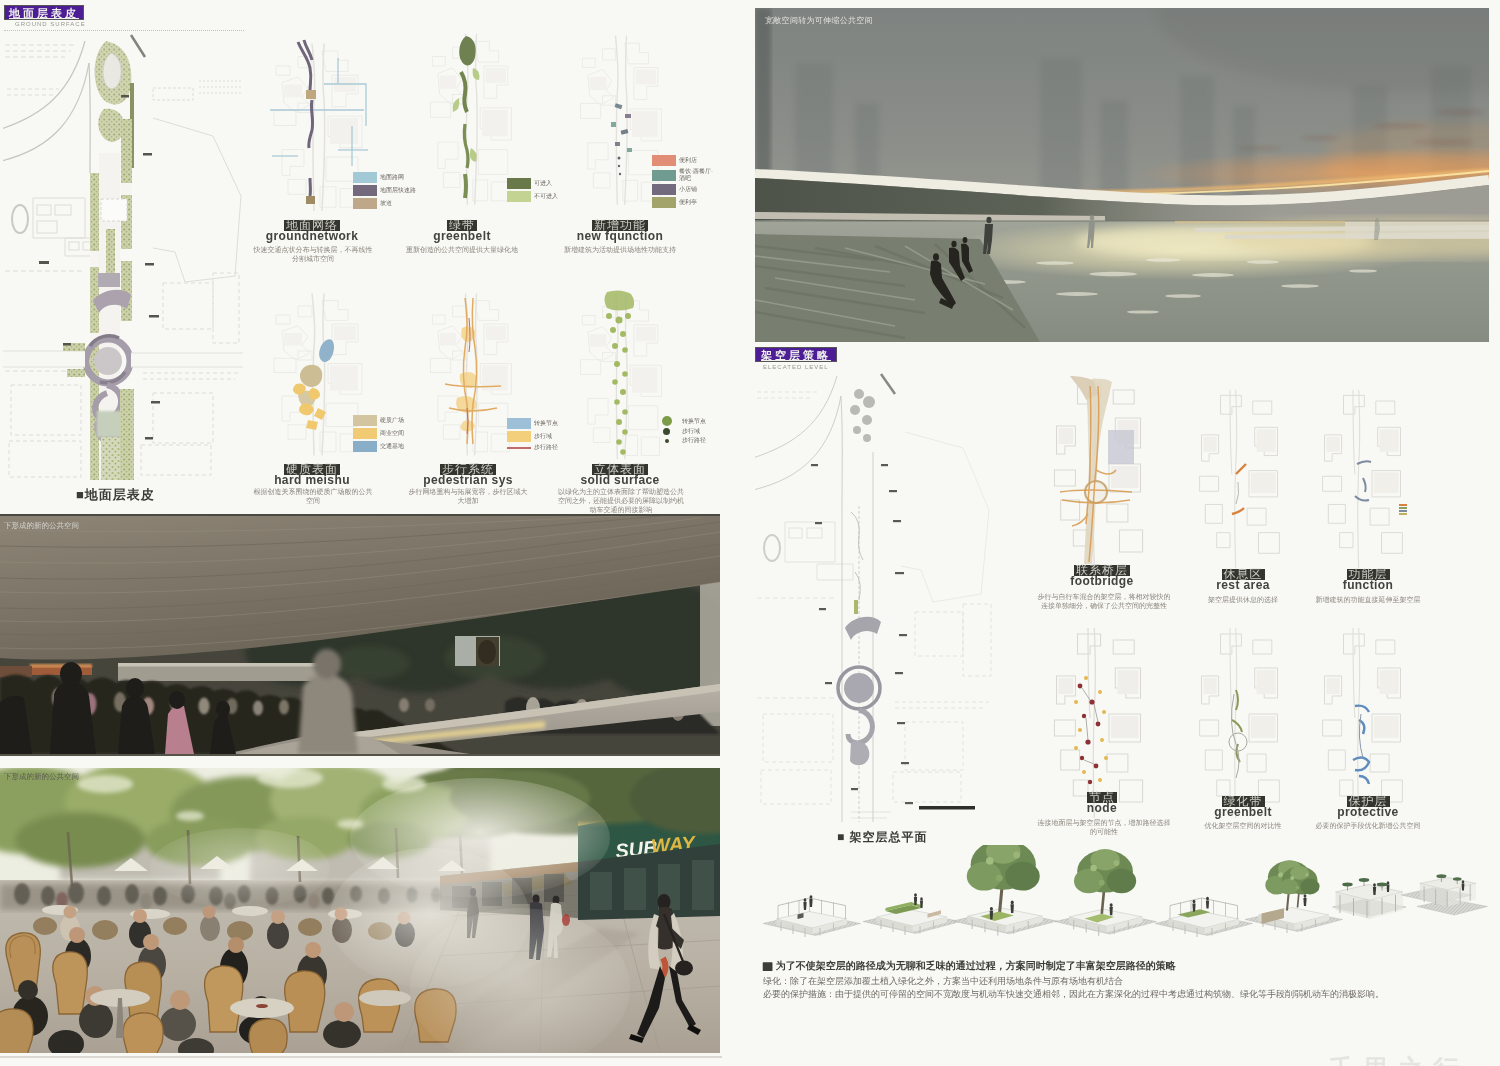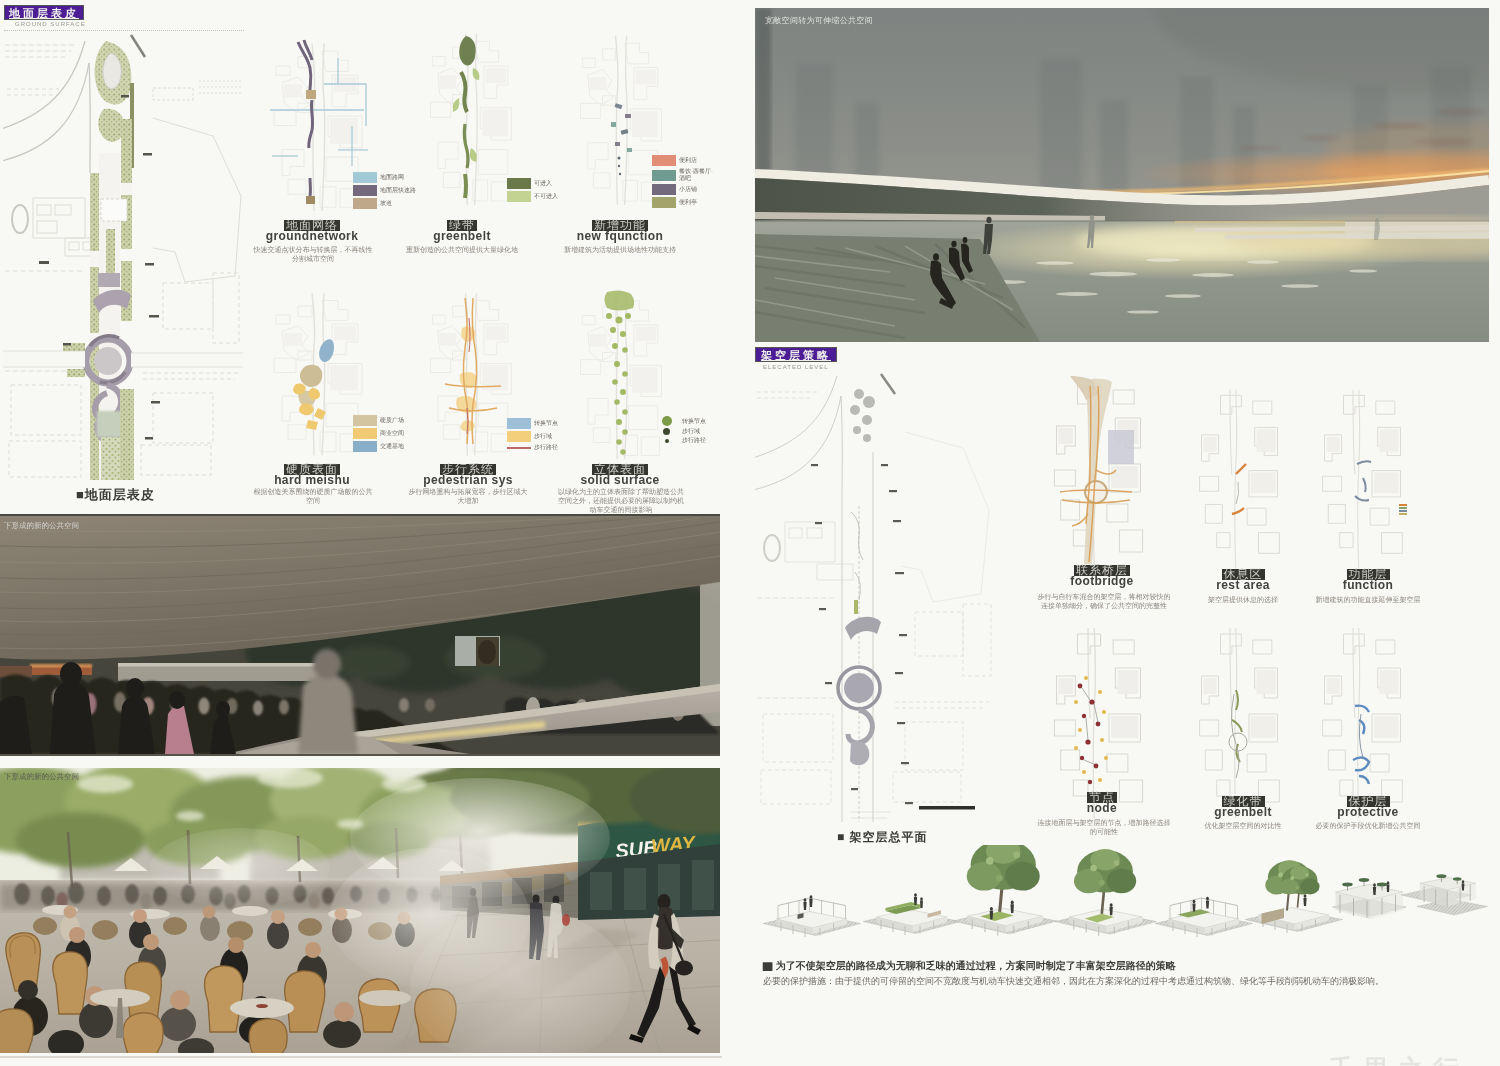--- a/index.html
+++ b/index.html
@@ -1320,20 +1320,21 @@
     <path d="M70,10 L70,18 M92,14 L92,21" stroke="#6a6a62" stroke-width="0.8"></path>
     <use href="#fig" transform="translate(100,30) scale(1.1)"></use>
   </g>
 </svg>
 </div>
 
 <div class="abs" style="left:0px;top:1056px;width:722px;border-top:2px solid #dad8d0;"></div>
 
 <div class="abs" style="left:763px;top:959px;width:620px;font-size:9px;color:#6e6a62;line-height:13.5px;">
   <div style="font-size:10px;color:#3c3c38;font-weight:bold;margin-bottom:2px;">▇ 为了不使架空层的路径成为无聊和乏味的通过过程，方案同时制定了丰富架空层路径的策略</div>
+  <div>绿化：除了在架空层添加覆土植入绿化之外，方案当中还利用场地条件与原有场地有机结合</div>
   <div style="width:760px;">必要的保护措施：由于提供的可停留的空间不宽敞度与机动车快速交通相邻，因此在方案深化的过程中考虑通过构筑物、绿化等手段削弱机动车的消极影响。</div>
 </div>
 
 <div class="abs" style="left:1328px;top:1052px;width:170px;font-weight:bold;">
   <div style="font-size:26px;letter-spacing:9px;color:#e4e4e1;">千里之行</div>
   <div style="font-size:20px;letter-spacing:0px;color:#e7e7e4;margin-top:-2px;">qlzx.meishu.org.cn</div>
 </div>
 
 </div>
 

